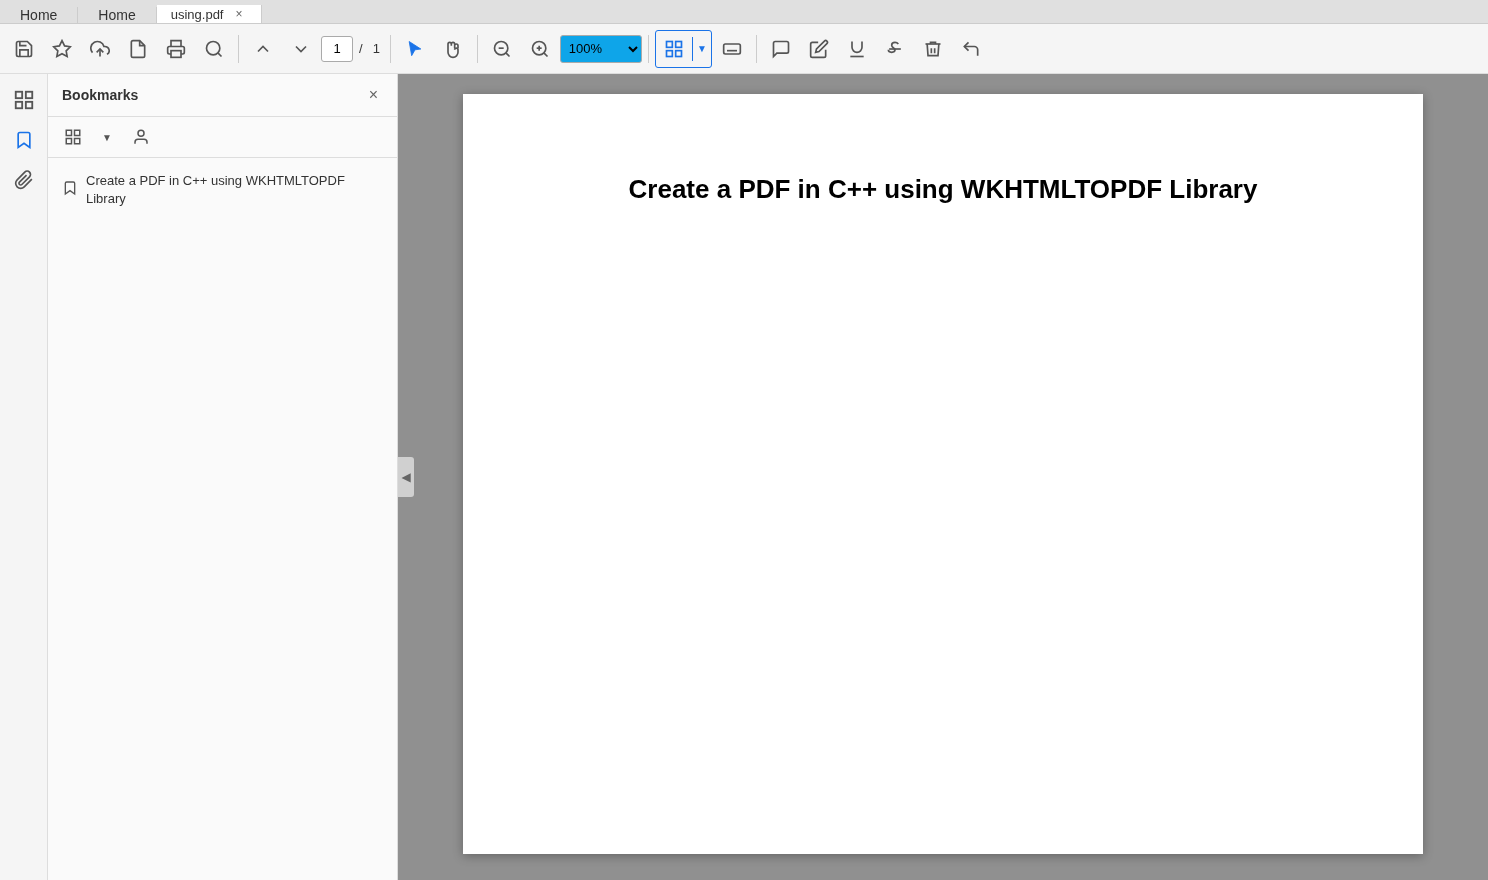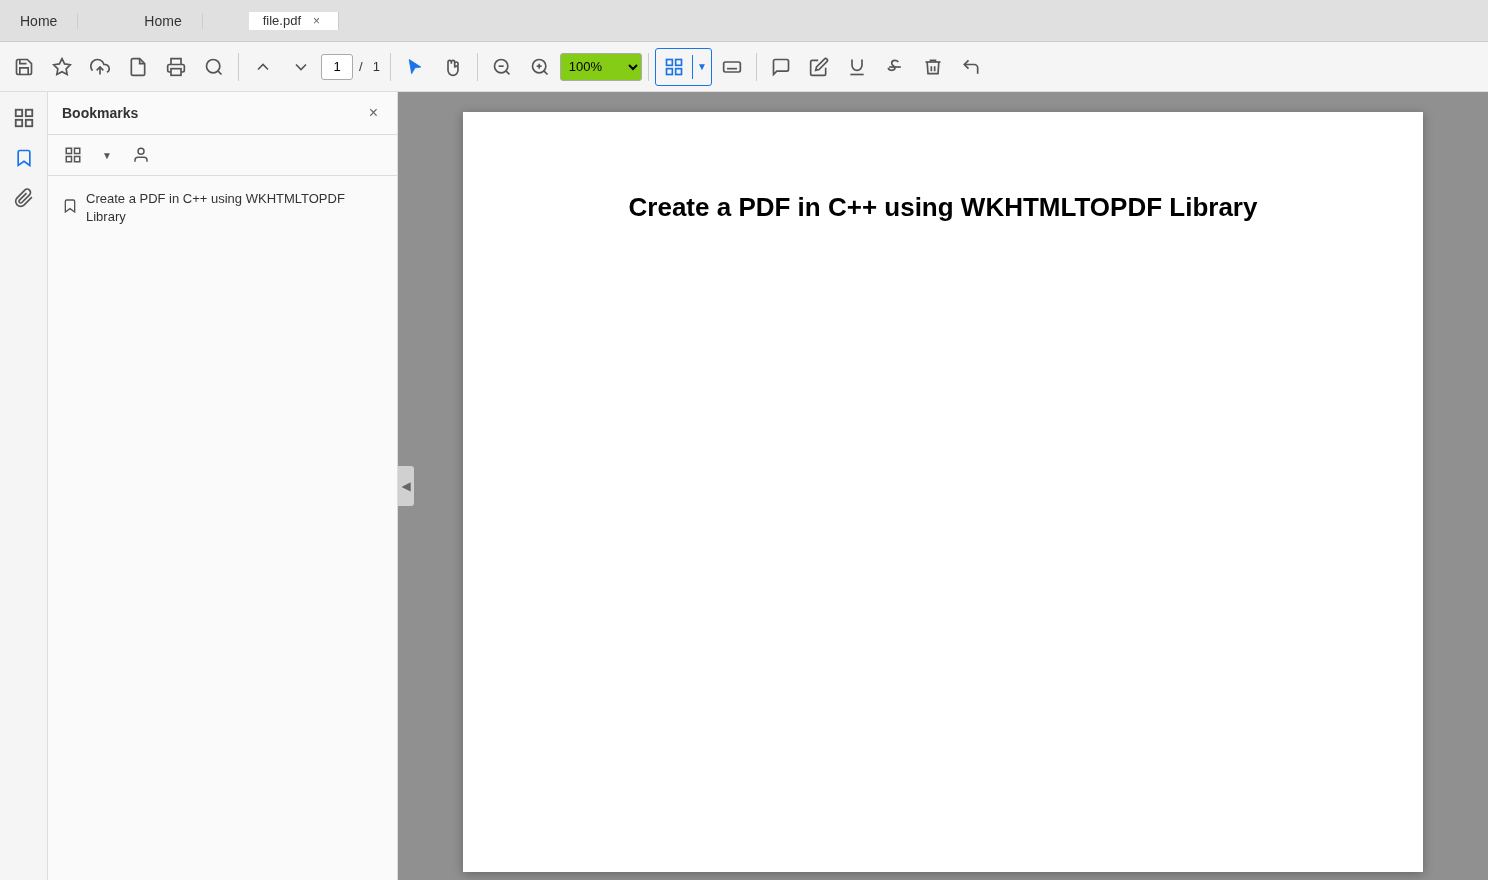--- a/index.html
+++ b/index.html
@@ -1,25 +1,24 @@
 <!DOCTYPE html>
 <html><head>
   <meta charset="utf-8">
   <style>
     * { box-sizing: border-box; margin: 0; padding: 0; }
     body { font-family: 'Segoe UI', Arial, sans-serif; background: #f0f0f0; width: 1488px; height: 880px; overflow: hidden; display: flex; flex-direction: column; }
 
     
     .tab-bar {
       display: flex;
-      align-items: center;
+      align-items: flex-end;
       background: #e0e0e0;
-      height: 42px;
+      height: 24px;
       border-bottom: 1px solid #ccc;
-      gap: 46px;
     }
     .tab-home, .tab-tools {
       padding: 0 20px;
       display: flex;
       align-items: center;
       font-size: 14px;
       color: #333;
       cursor: pointer;
       background: #e0e0e0;
       border-right: 1px solid #ccc;
@@ -88,21 +87,21 @@
     .page-total {
       font-size: 13px;
       color: #333;
       padding: 0 4px;
     }
     .zoom-select {
       height: 28px;
       border: 1px solid #aaa;
       border-radius: 3px;
       font-size: 13px;
-      background: #84cc16;
+      background: #0ea5e9;
       padding: 0 4px;
       cursor: pointer;
       min-width: 70px;
     }
     .toolbar-btn-blue {
       color: #1a73e8;
     }
     .toolbar-btn-group {
       display: flex;
       align-items: center;
@@ -285,21 +284,21 @@
 <body>
 
 <div class="tab-bar">
   <div class="tab-home">
     <span>Home</span>
   </div>
   <div class="tab-tools">
     <span>Home</span>
   </div>
   <div class="tab-file">
-    <span>file.pdf</span>
+    <span>using.pdf</span>
     <span class="tab-close">×</span>
   </div>
 </div>
 
 <div class="toolbar">
 
   <button class="toolbar-btn" title="Save">
     <svg class="svg-icon" viewBox="0 0 24 24" fill="none" stroke="#555" stroke-width="2">
         <path d="M19 21H5a2 2 0 01-2-2V5a2 2 0 012-2h11l5 5v11a2 2 0 01-2 2z"></path>
         <polyline points="17 21 17 13 7 13 7 21"></polyline>

